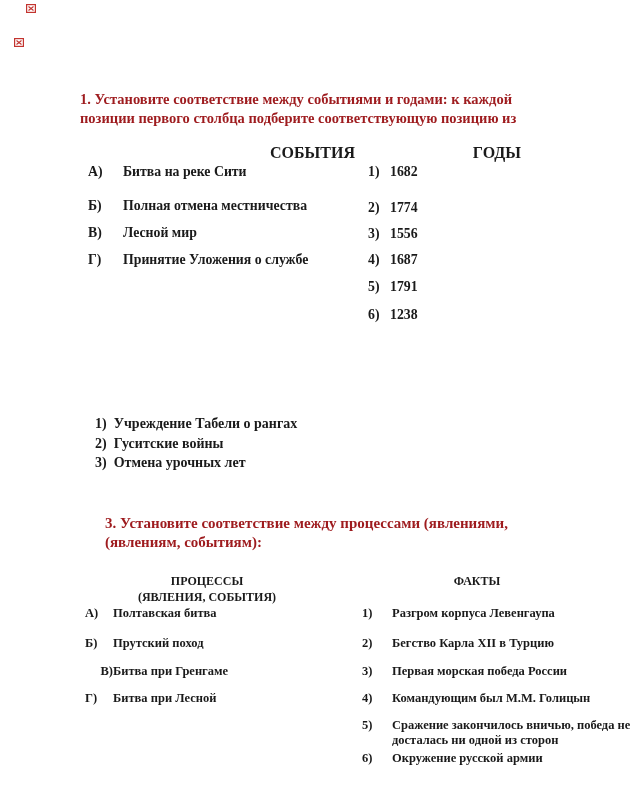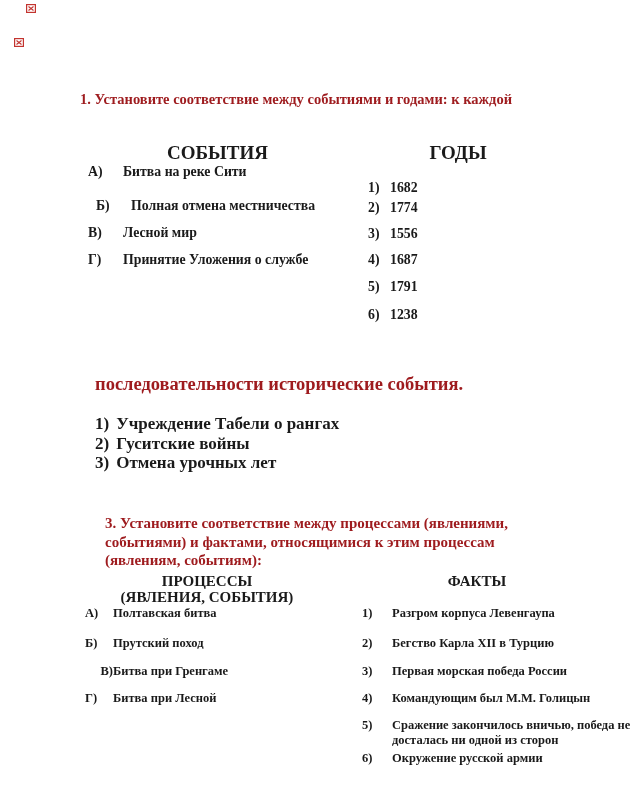--- a/index.html
+++ b/index.html
@@ -9,33 +9,33 @@
     font-family:"Liberation Serif", "DejaVu Serif", serif;
     font-weight:bold; color:#1a1a1a;
   }
   .abs { position:absolute; }
   .red { color:#9e1b1e; }
   .nowrap { white-space:nowrap; }
   .center { text-align:center; }
 
   
   .q1-title { left:80px; top:90px; width:480px; font-size:14.5px; line-height:18.8px; }
-  .q1-colhead { font-size:19px; line-height:16px; }
+  .q1-colhead { font-size:16px; line-height:16px;text-align:right; }
   .q1-row { font-size:13.8px; line-height:16px; }
   .lbl-q1e { display:inline-block; width:35px; }
   .lbl-q1y { display:inline-block; width:22px; }
 
   
   .q2-title { left:95px; top:372px; width:460px; font-size:18.5px; line-height:24px; }
-  .q2-item { font-size:17px; line-height:19px; }
+  .q2-item { font-size:14px; line-height:19px; }
   .lbl-q2 { display:inline-block; margin-right:7px; }
 
   
   .q3-title { left:105px; top:514px; width:470px; font-size:15px; line-height:18.5px; }
-  .q3-colhead { font-size:15px; line-height:16px; }
+  .q3-colhead { font-size:12px; line-height:16px; }
   .q3-row { font-size:12.5px; line-height:14.5px; }
   .lbl-q3p { display:inline-block; width:28px; }
   .lbl-q3f { position:absolute; left:0; top:0; }
   .q3-fact-text { display:block; margin-left:30px; width:252px; }
 
   .marker { position:absolute; width:10px; height:9px; }
   .marker svg { display:block; }
 </style>
 </head>
 <body>
@@ -49,39 +49,40 @@
 <span class="marker" style="left:14px; top:38px;">
   <svg width="10" height="9" viewBox="0 0 10 9">
       <rect x="0.5" y="0.5" width="9" height="8" fill="none" stroke="#c3342f" stroke-width="1.4"></rect>
       <path d="M2.5 2.5 L7.5 6.5 M7.5 2.5 L2.5 6.5" stroke="#c3342f" stroke-width="1.1"></path>
     </svg>
 </span>
 
 <section>
   <div class="abs q1-title red">
     <div class="nowrap">1. Установите соответствие между событиями и годами: к каждой</div>
+    <div class="nowrap">позиции первого столбца подберите соответствующую позицию из</div>
   </div>
 
   <div class="abs q1-colhead center" style="left:80px; top:145px; width:275px;">СОБЫТИЯ</div>
   <div class="abs q1-colhead center" style="left:395px; top:145px; width:126px;">ГОДЫ</div>
 
   <div class="abs q1-row nowrap" style="left:88px; top:164px;">
     <span class="lbl-q1e">А)</span><span>Битва на реке Сити</span>
   </div>
-  <div class="abs q1-row nowrap" style="left:96px; top:198px;">
+  <div class="abs q1-row nowrap" style="left:88px; top:198px;">
     <span class="lbl-q1e">Б)</span><span>Полная отмена местничества</span>
   </div>
   <div class="abs q1-row nowrap" style="left:88px; top:225px;">
     <span class="lbl-q1e">В)</span><span>Лесной мир</span>
   </div>
   <div class="abs q1-row nowrap" style="left:88px; top:252px;">
     <span class="lbl-q1e">Г)</span><span>Принятие Уложения о службе</span>
   </div>
 
-  <div class="abs q1-row nowrap" style="left:368px; top:180px;">
+  <div class="abs q1-row nowrap" style="left:368px; top:164px;">
     <span class="lbl-q1y">1)</span><span>1682</span>
   </div>
   <div class="abs q1-row nowrap" style="left:368px; top:200px;">
     <span class="lbl-q1y">2)</span><span>1774</span>
   </div>
   <div class="abs q1-row nowrap" style="left:368px; top:226px;">
     <span class="lbl-q1y">3)</span><span>1556</span>
   </div>
   <div class="abs q1-row nowrap" style="left:368px; top:252px;">
     <span class="lbl-q1y">4)</span><span>1687</span>
@@ -89,38 +90,36 @@
   <div class="abs q1-row nowrap" style="left:368px; top:279px;">
     <span class="lbl-q1y">5)</span><span>1791</span>
   </div>
   <div class="abs q1-row nowrap" style="left:368px; top:307px;">
     <span class="lbl-q1y">6)</span><span>1238</span>
   </div>
 </section>
 
 <section>
   <div class="abs q2-title red">
-    <div class="nowrap">последовательности исторические события.</div>
   </div>
 
   <div class="abs q2-item nowrap" style="left:95px; top:414px;">
     <span class="lbl-q2">1)</span><span>Учреждение Табели о рангах</span>
   </div>
   <div class="abs q2-item nowrap" style="left:95px; top:434px;">
     <span class="lbl-q2">2)</span><span>Гуситские войны</span>
   </div>
   <div class="abs q2-item nowrap" style="left:95px; top:453px;">
     <span class="lbl-q2">3)</span><span>Отмена урочных лет</span>
   </div>
 </section>
 
 <section>
   <div class="abs q3-title red">
     <div class="nowrap">3. Установите соответствие между процессами (явлениями,</div>
-    <div class="nowrap">событиями) и фактами, относящимися к этим процессам</div>
     <div class="nowrap">(явлениям, событиям):</div>
   </div>
 
   <div class="abs q3-colhead center" style="left:82px; top:573px; width:250px;">
     <div>ПРОЦЕССЫ</div>
     <div>(ЯВЛЕНИЯ, СОБЫТИЯ)</div>
   </div>
   <div class="abs q3-colhead center" style="left:397px; top:573px; width:160px;">ФАКТЫ</div>
 
   <div class="abs q3-row nowrap" style="left:85px; top:606px;">

